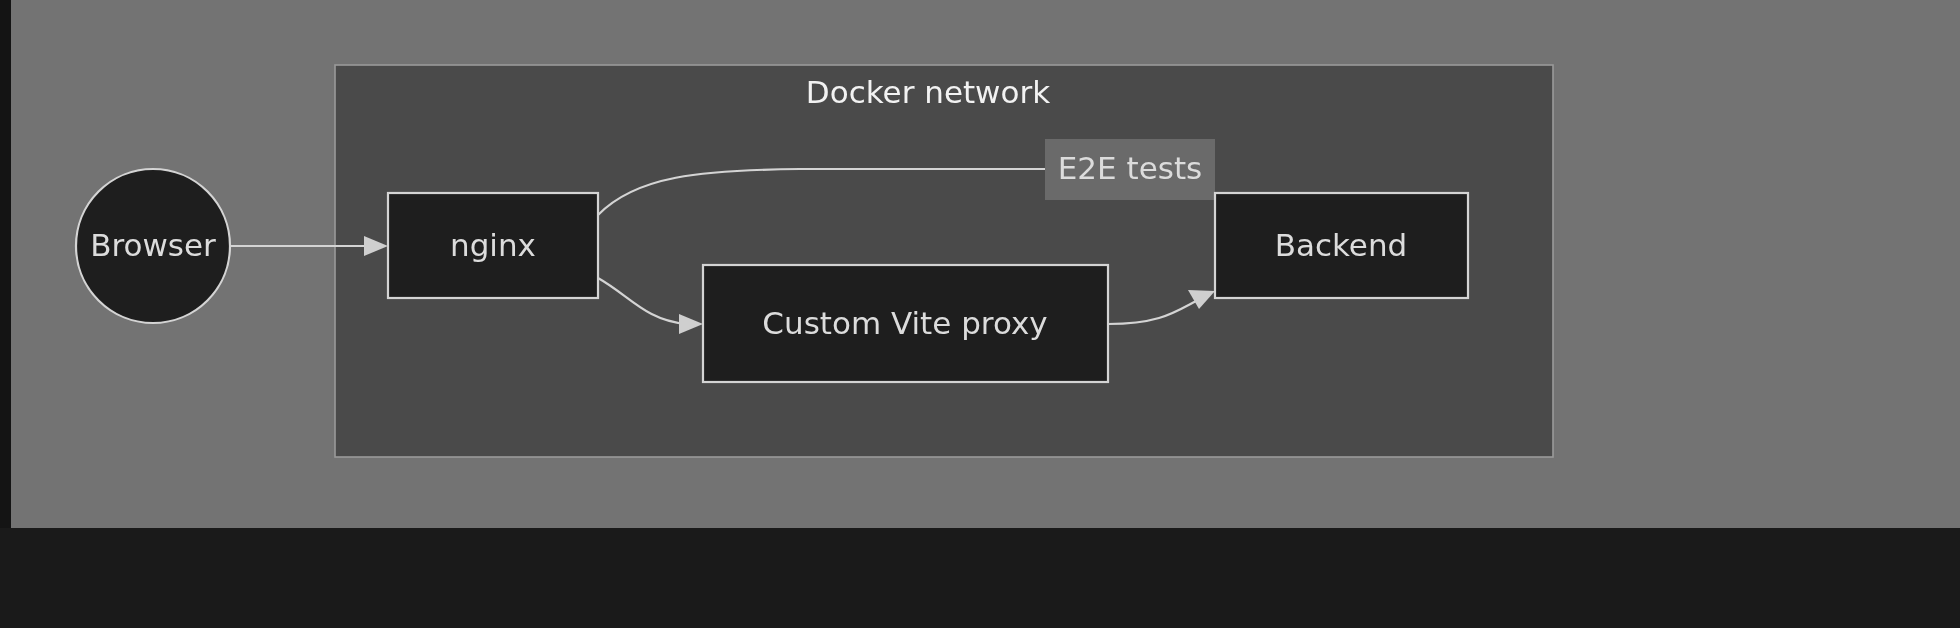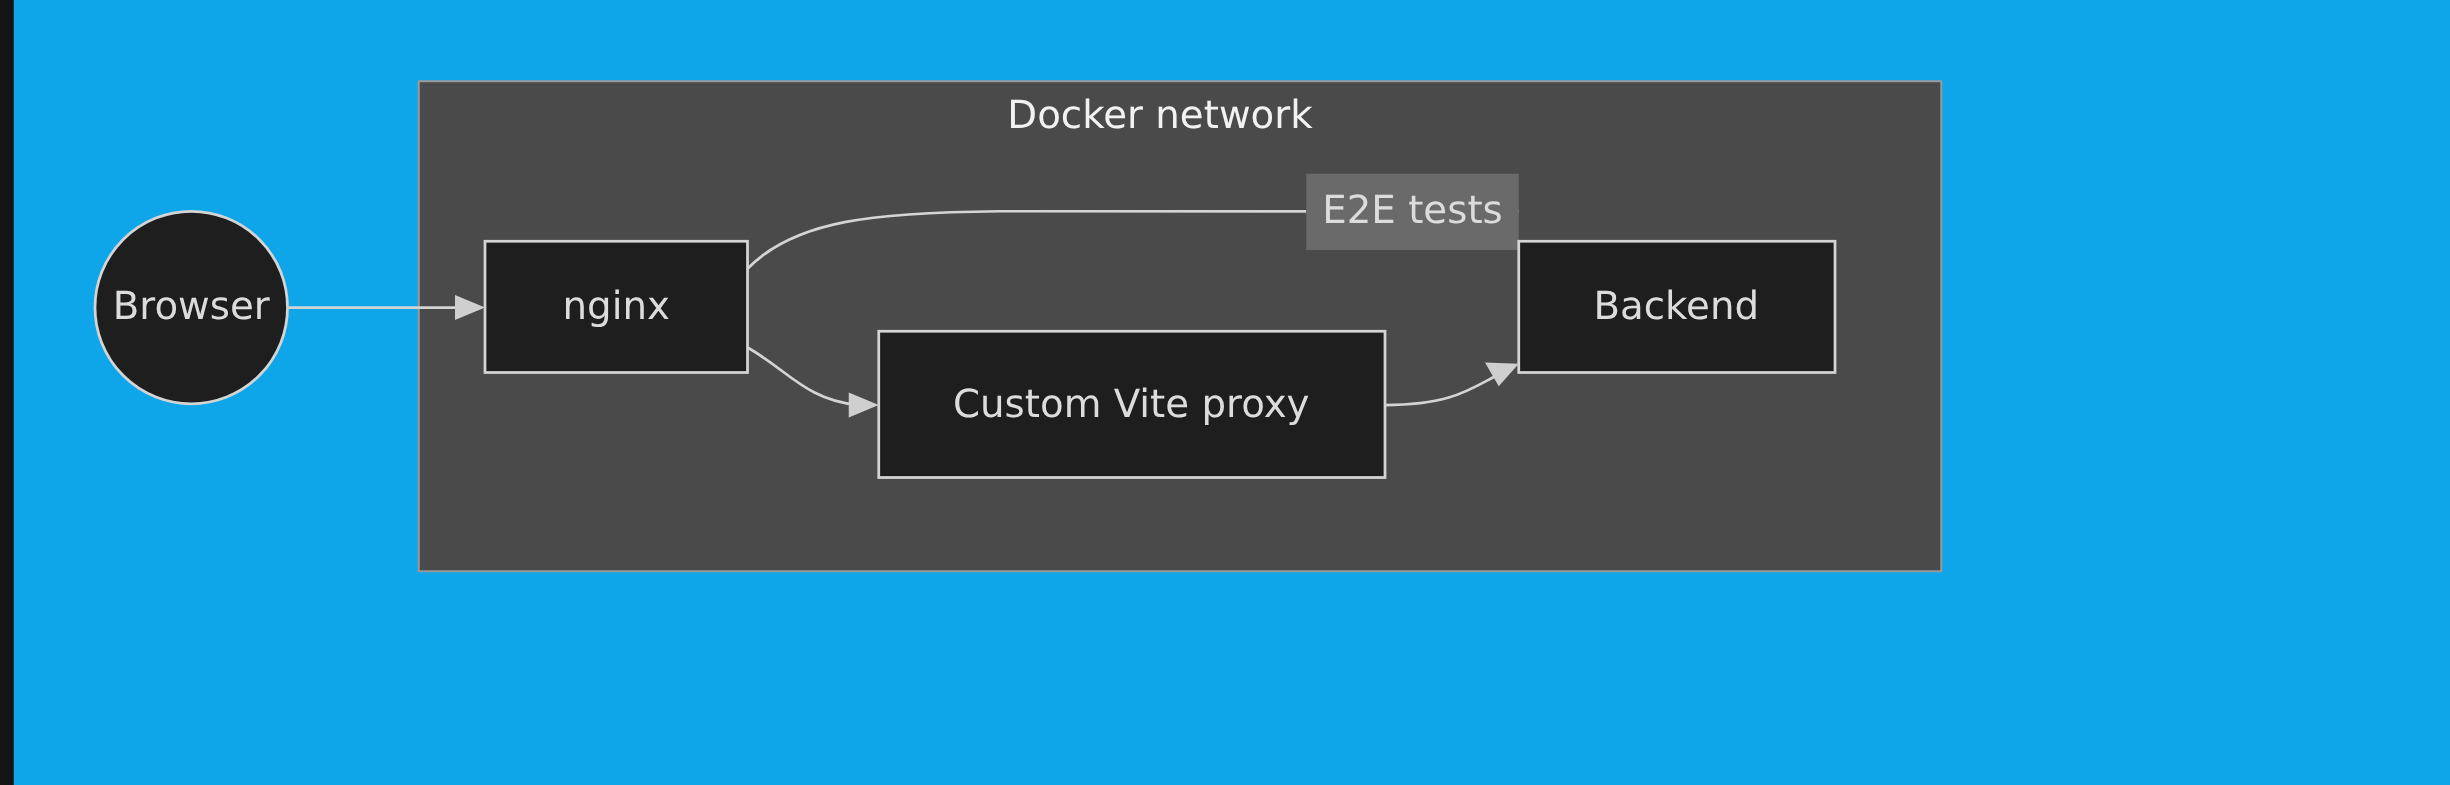--- a/index.html
+++ b/index.html
@@ -4,22 +4,22 @@
 <title>Docker network diagram</title>
 <style>
   html, body {
     margin: 0;
     padding: 0;
     background: #1a1a1a;
   }
   #canvas {
     position: relative;
     width: 1960px;
-    height: 628px;
-    background: #0ea5e9;
+    height: 528px;
+    background: #737373;
     overflow: hidden;
     font-family: "DejaVu Sans", "Liberation Sans", sans-serif;
   }
   
   #left-gutter {
     position: absolute;
     left: 0; top: 0;
     width: 11px; height: 628px;
     background: #141414;
   }

